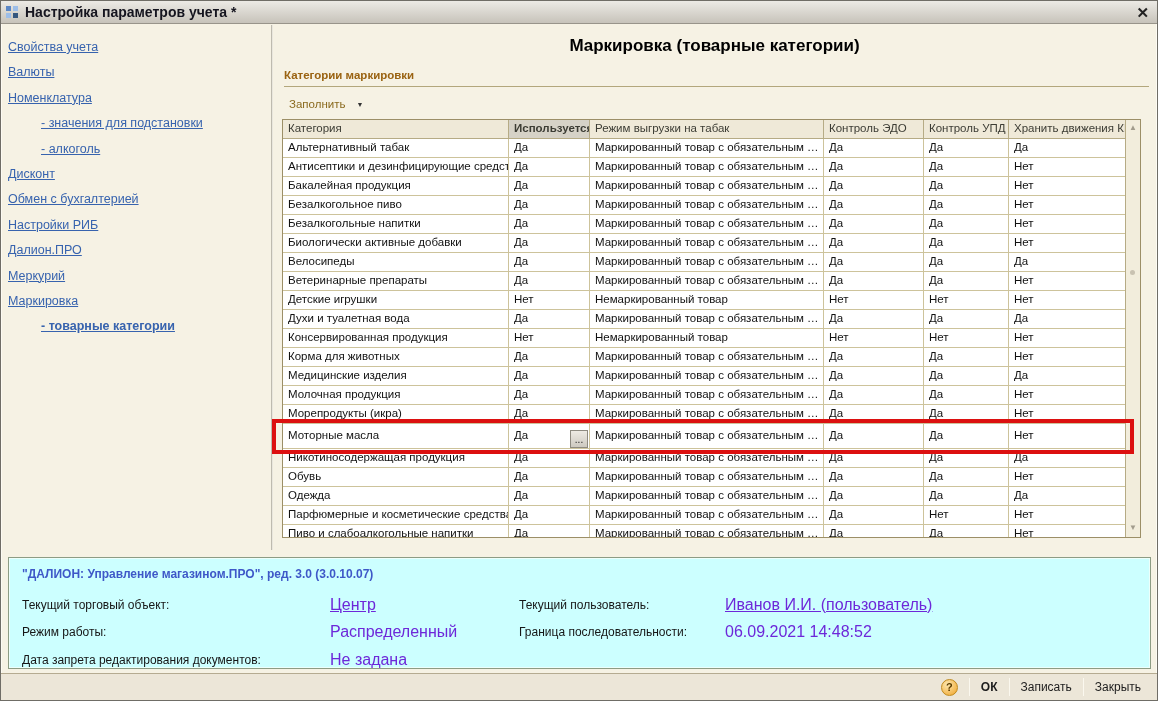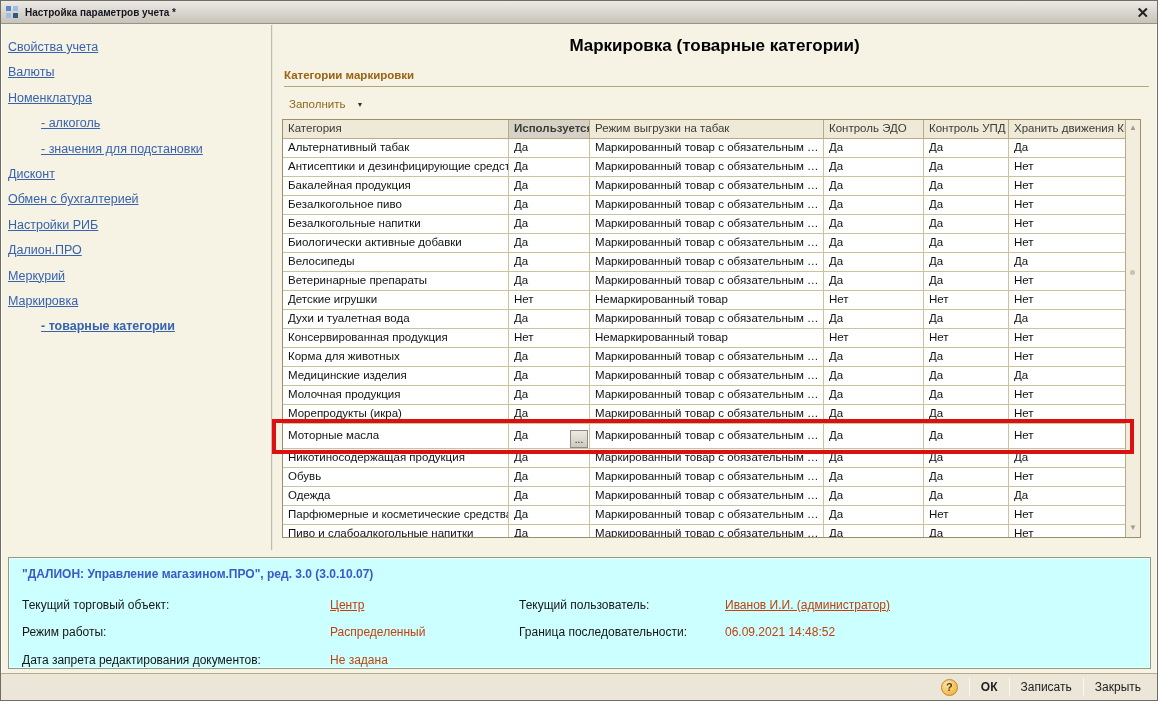--- a/index.html
+++ b/index.html
@@ -12,21 +12,21 @@
     box-shadow: inset 0 0 0 1px #fdfbf3;
   }
 
   
   .titlebar{
     position:absolute; top:0; left:0; right:0; height:23px;
     background:linear-gradient(#ECEAE5,#C7C3BA);
     border-bottom:1px solid #98948a;
     display:flex; align-items:center; padding:0 8px 0 5px; gap:6px;
   }
-  .titlebar .ttl{ font-size:10px; font-weight:bold; color:#15151f; }
+  .titlebar .ttl{ font-size:14px; font-weight:bold; color:#15151f; }
   .close-x{ margin-left:auto; font-size:15px; font-weight:bold; color:#222; cursor:default; line-height:1;}
 
   
   .sidebar{
     position:absolute; left:0; top:24px; width:270px; height:525px;
     padding:9px 0 0 0; overflow:hidden;
   }
   .side-item{ line-height:23.4px; padding-left:7px; white-space:nowrap; }
   .side-item.indent{ padding-left:40px; }
   .side-link{ color:#3763AE; text-decoration:underline; font-size:12.5px; cursor:pointer; }
@@ -85,21 +85,21 @@
     position:absolute; left:7px; top:556px; width:1143px; height:112px;
     background:#CCFFFF; border:1px solid #8D9C84; box-shadow: inset 0 0 0 1px #ecfffb;
   }
   .ip-title{ position:absolute; left:13px; top:9px; font-size:12px; font-weight:bold; color:#3E58C8; }
   .ip-left{ position:absolute; left:13px; top:33px; width:495px; }
   .ip-right{ position:absolute; left:510px; top:33px; width:610px; }
   .ip-row{ display:flex; height:27.5px; align-items:center; }
   .ip-label{ font-size:12px; color:#161616; }
   .ip-left .ip-label{ flex:0 0 308px; }
   .ip-right .ip-label{ flex:0 0 206px; }
-  .ip-value{ font-size:12px; color:#c2410c; }
+  .ip-value{ font-size:16px; color:#6d28d9; }
   .ip-value.link{ text-decoration:underline; cursor:pointer; }
 
   
   .footer{
     position:absolute; left:0; right:0; bottom:0; height:27px;
     background:#ECE6D8; border-top:1px solid #B5AB91;
     display:flex; align-items:center; justify-content:flex-end; padding-right:7px;
   }
   .help-btn{
     width:17px; height:17px; border-radius:50%;
@@ -134,24 +134,24 @@
       <div class="side-item">
       <span class="side-link">Свойства учета</span>
     </div>
       <div class="side-item">
       <span class="side-link">Валюты</span>
     </div>
       <div class="side-item">
       <span class="side-link">Номенклатура</span>
     </div>
       <div class="side-item indent">
+      <span class="side-link">- значения для подстановки</span>
+    </div>
+      <div class="side-item indent">
       <span class="side-link">- алкоголь</span>
-    </div>
-      <div class="side-item indent">
-      <span class="side-link">- значения для подстановки</span>
     </div>
       <div class="side-item">
       <span class="side-link">Дисконт</span>
     </div>
       <div class="side-item">
       <span class="side-link">Обмен с бухгалтерией</span>
     </div>
       <div class="side-item">
       <span class="side-link">Настройки РИБ</span>
     </div>
@@ -445,21 +445,21 @@
       <span class="ip-value">Распределенный</span>
     </div>
         <div class="ip-row">
       <span class="ip-label">Дата запрета редактирования документов:</span>
       <span class="ip-value">Не задана</span>
     </div>
       </div>
     <div class="ip-right" id="ip-right">
         <div class="ip-row">
       <span class="ip-label">Текущий пользователь:</span>
-      <span class="ip-value link">Иванов И.И. (администратор)</span>
+      <span class="ip-value link">Иванов И.И. (пользователь)</span>
     </div>
         <div class="ip-row">
       <span class="ip-label">Граница последовательности:</span>
       <span class="ip-value">06.09.2021 14:48:52</span>
     </div>
       </div>
   </div>
 
   <div class="footer">
     <span class="help-btn">?</span>

